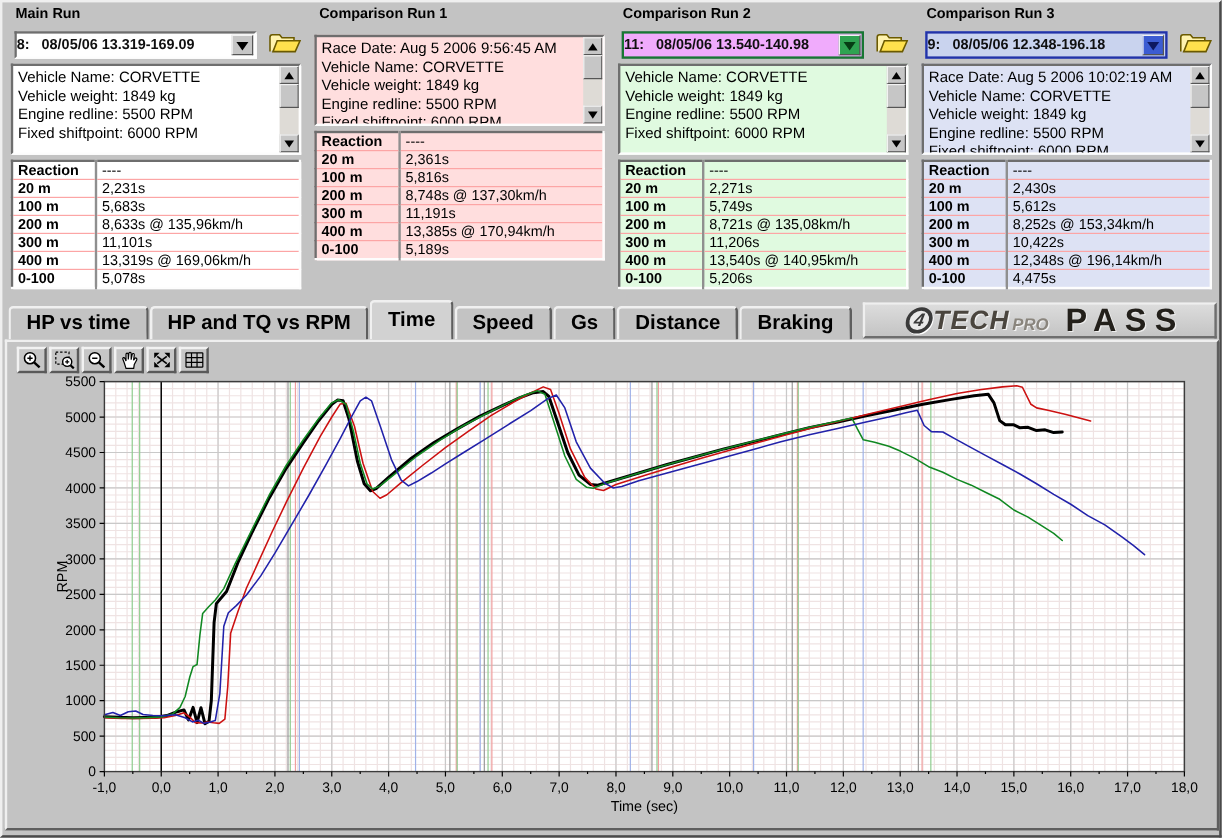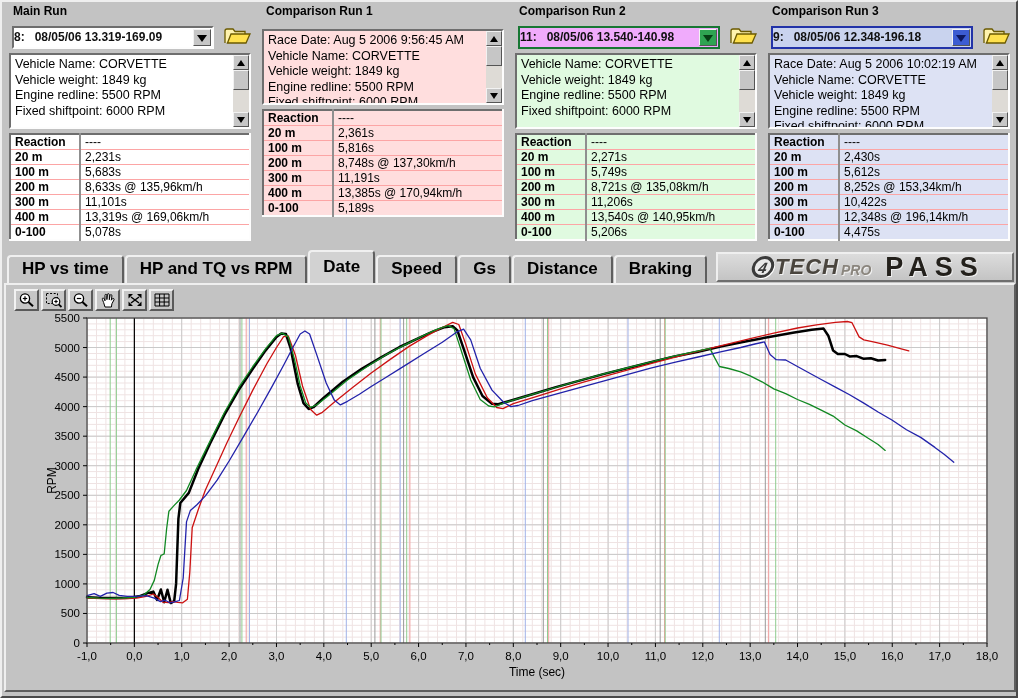--- a/index.html
+++ b/index.html
@@ -325,21 +325,21 @@
   </div>
 
   <div class="tabbar">
     <div class="tab">
         <span>HP vs time</span>
       </div>
       <div class="tab">
         <span>HP and TQ vs RPM</span>
       </div>
       <div class="tab active">
-        <span>Date</span>
+        <span>Time</span>
       </div>
       <div class="tab">
         <span>Speed</span>
       </div>
       <div class="tab">
         <span>Gs</span>
       </div>
       <div class="tab">
         <span>Distance</span>
       </div>

